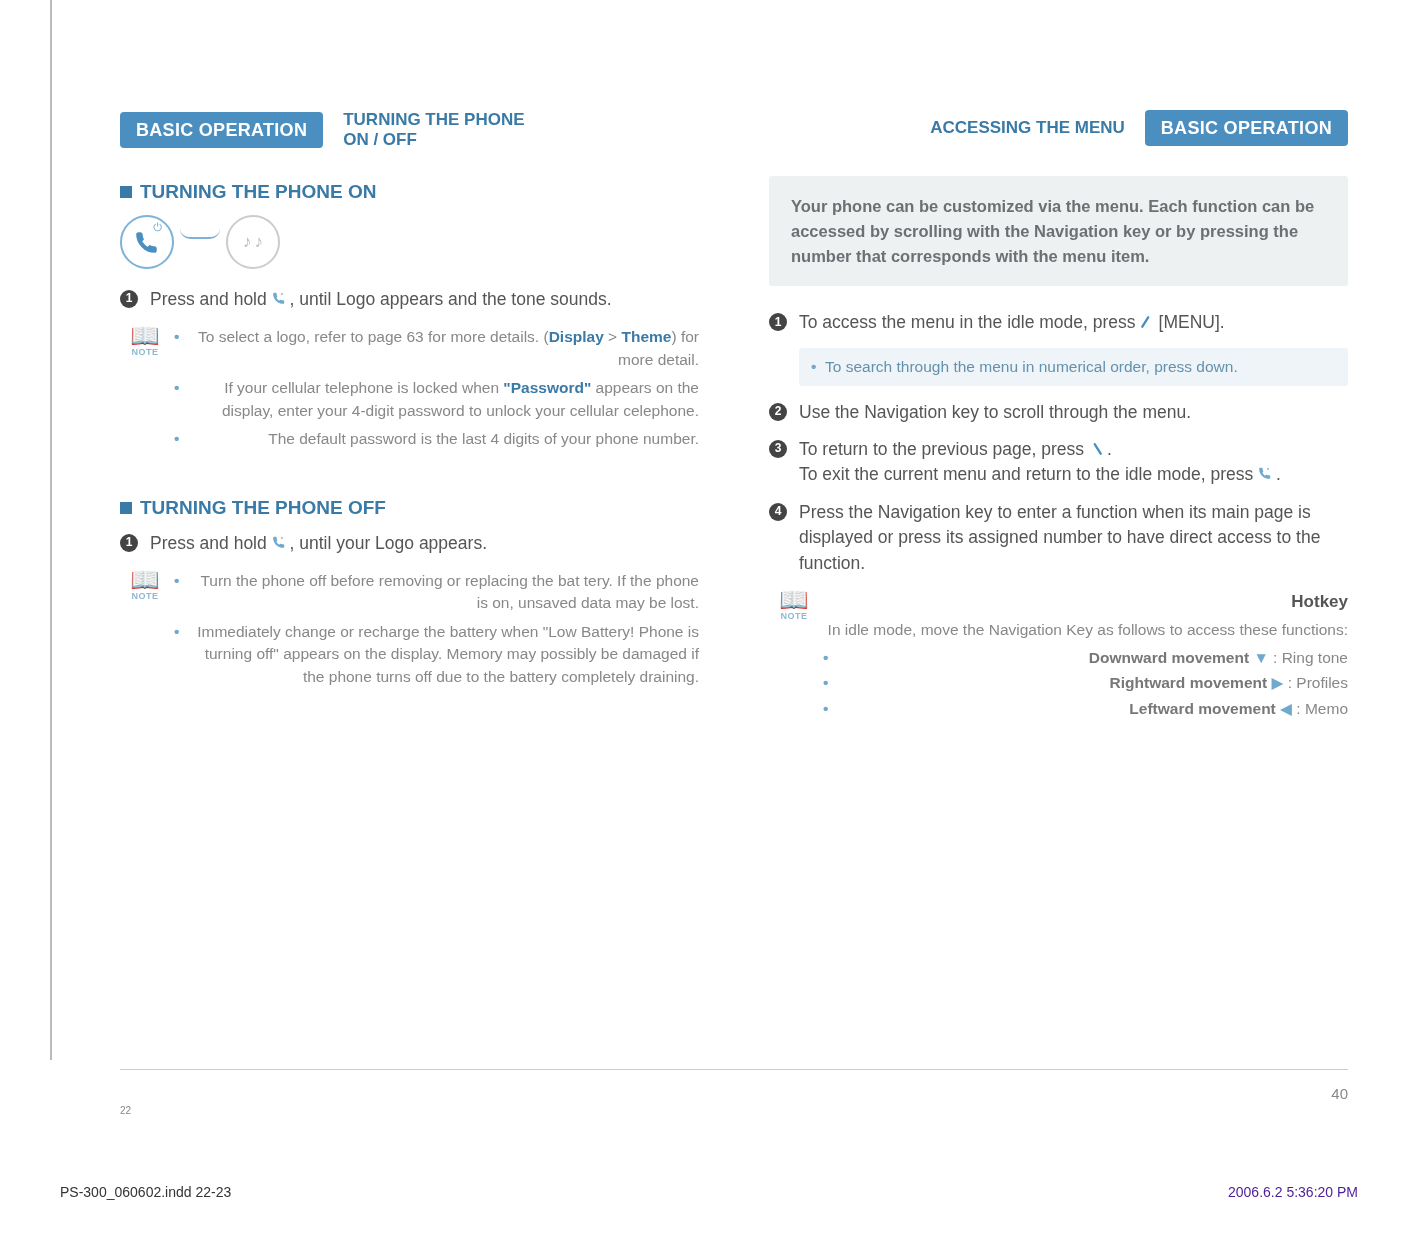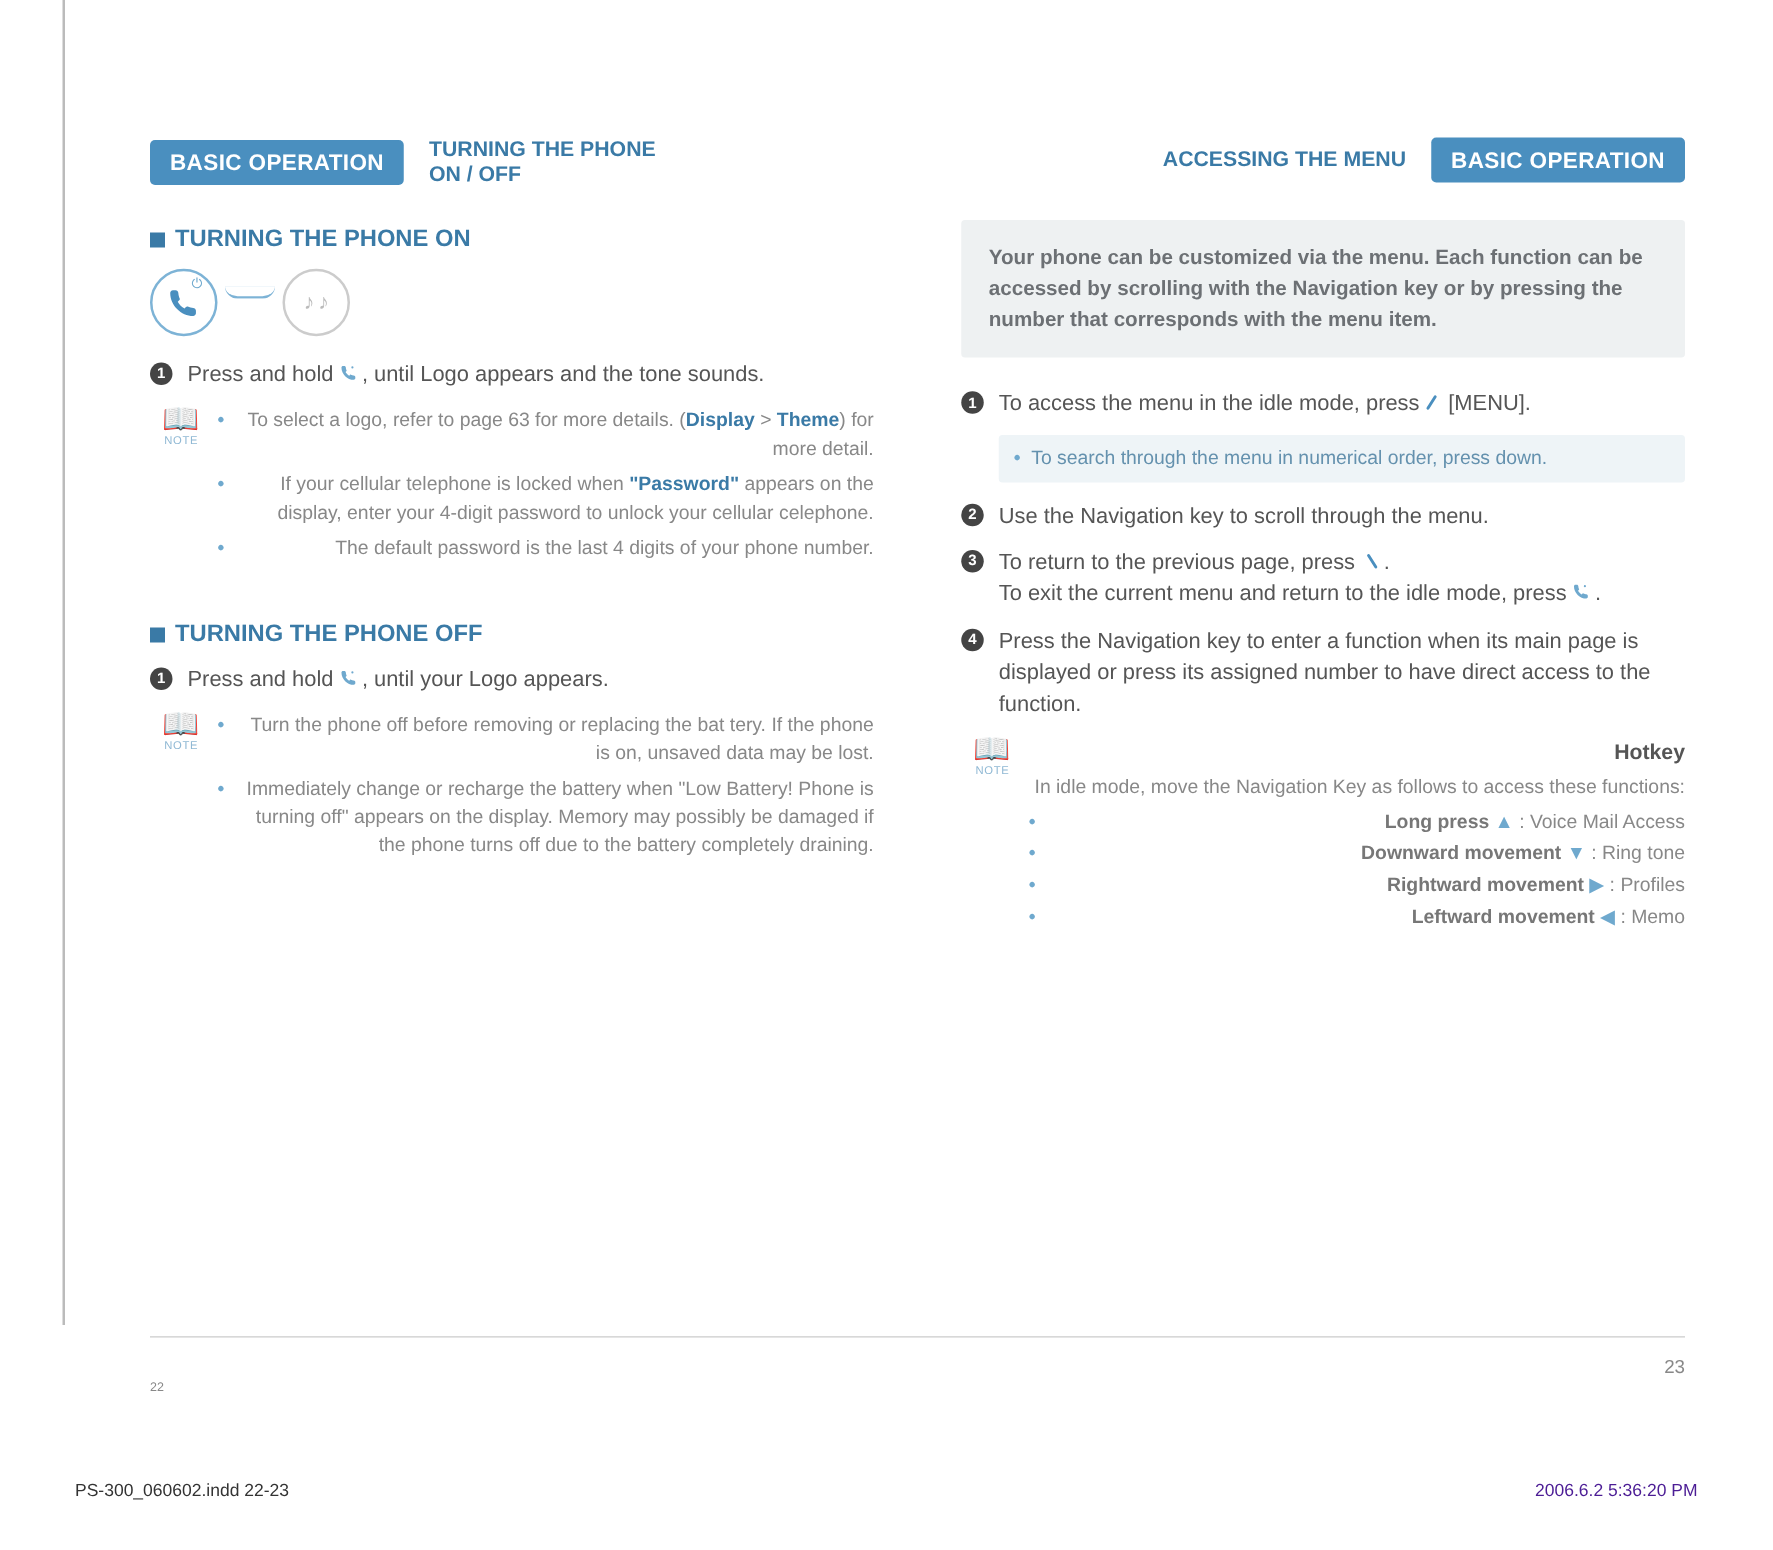--- a/index.html
+++ b/index.html
@@ -110,21 +110,21 @@
   
   .note-block {
     display: flex; gap: 14px;
     margin: 14px 0 10px 10px;
   }
   .note-lead {
     display: flex; flex-direction: column; align-items: center;
     min-width: 30px;
   }
   .book-ico { font-size: 24px; color: #8fb8d4; line-height: 0.8;}
-  .note-label { font-size: 9px; letter-spacing: 0.5px; color: #8fb8d4; margin-top: 2px; font-weight: 400;}
+  .note-label { font-size: 9px; letter-spacing: 0.5px; color: #8fb8d4; margin-top: 2px; font-weight: 700;}
   .note-content { flex: 1; font-size: 15.5px; color: #888; line-height: 1.45; text-align: right; }
   .note-content ul { list-style: none; }
   .note-content li { position: relative; padding-left: 14px; margin-bottom: 6px; }
   .note-content li::before {
     content: "•"; position: absolute; left: 0; color: #6fa9ce; font-weight: 700;
   }
   .bold-blue { color: #3a7aa6; font-weight: 700; }
   
   .intro-box {
     background: #eef1f2;
@@ -317,29 +317,28 @@
 
       <div class="note-block">
         <div class="note-lead">
           <span class="book-ico">📖</span>
           <span class="note-label">NOTE</span>
         </div>
         <div class="note-content">
           <div class="hotkey-title">Hotkey</div>
           <div>In idle mode, move the Navigation Key as follows to access these functions:</div>
           <ul class="hot-ul">
-            <li><span class="b">Long press</span> <span style="color:#6fa9ce">▲</span><span> : Voice Mail Access</span></li>
             <li><span class="b">Downward movement</span> <span style="color:#6fa9ce">▼</span><span> : Ring tone</span></li>
             <li><span class="b">Rightward movement</span> <span style="color:#6fa9ce">▶</span><span> : Profiles</span></li>
             <li><span class="b">Leftward movement</span> <span style="color:#6fa9ce">◀</span><span> : Memo</span></li>
           </ul>
         </div>
       </div>
 
     </div>
   </div>
 </div>
 
 <div class="rule"></div>
 <div class="pgno-l">22</div>
-<div class="pgno-r">23</div>
+<div class="pgno-r">40</div>
 <div class="footer-l">PS-300_060602.indd   22-23</div>
 <div class="footer-r">2006.6.2   5:36:20 PM</div>
 
 </body></html>

